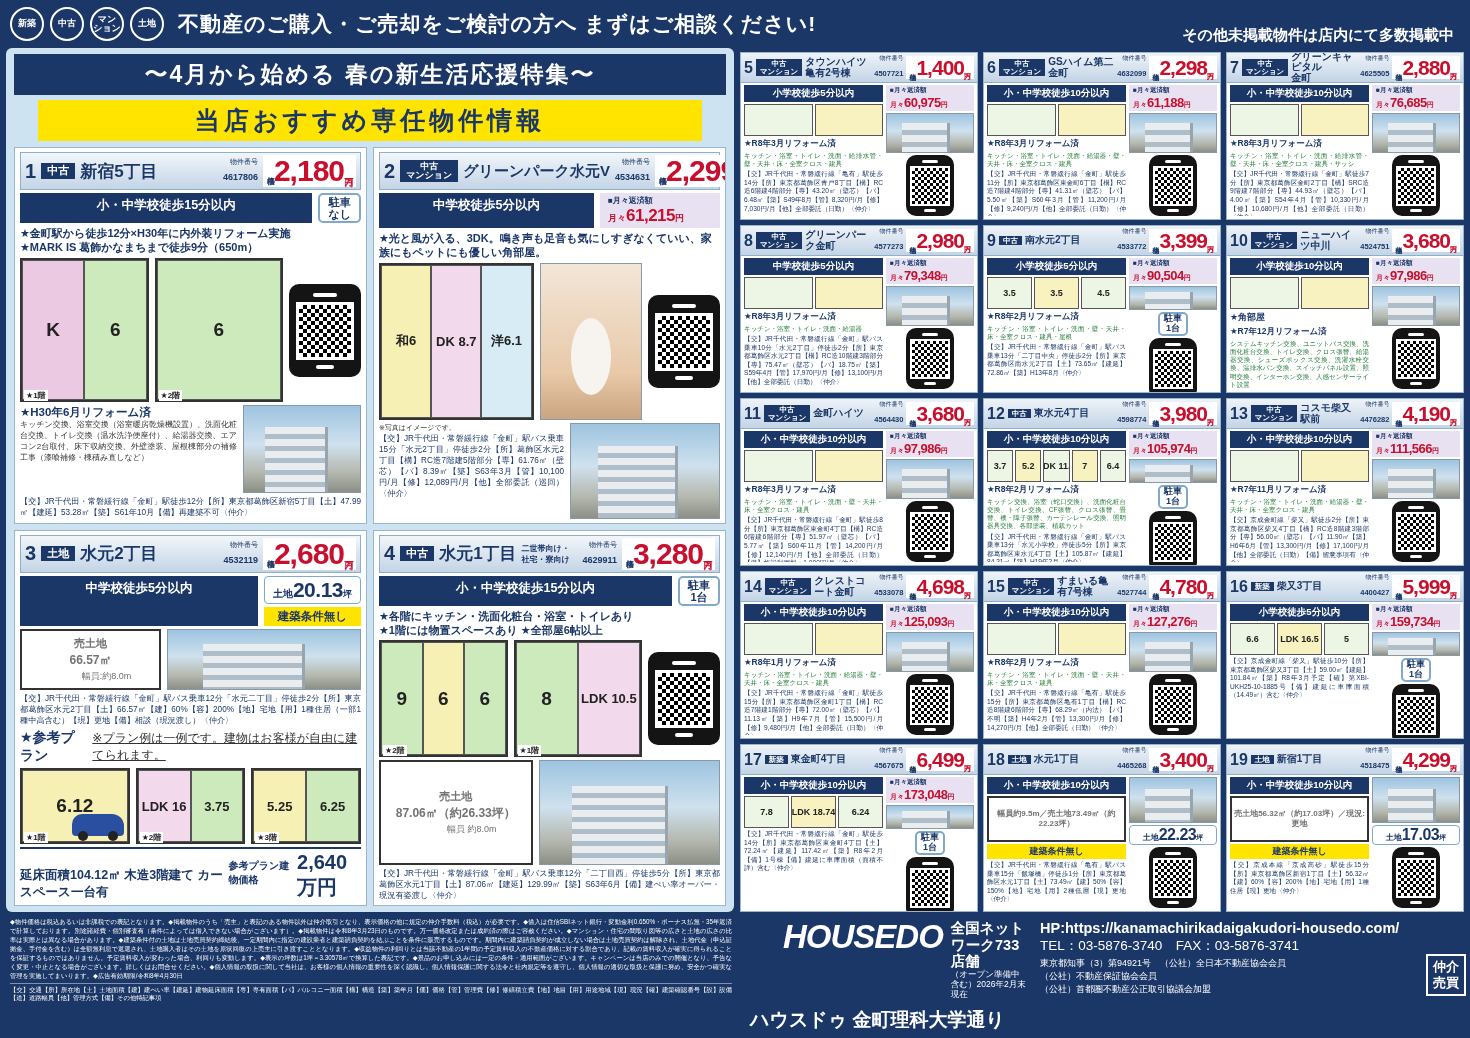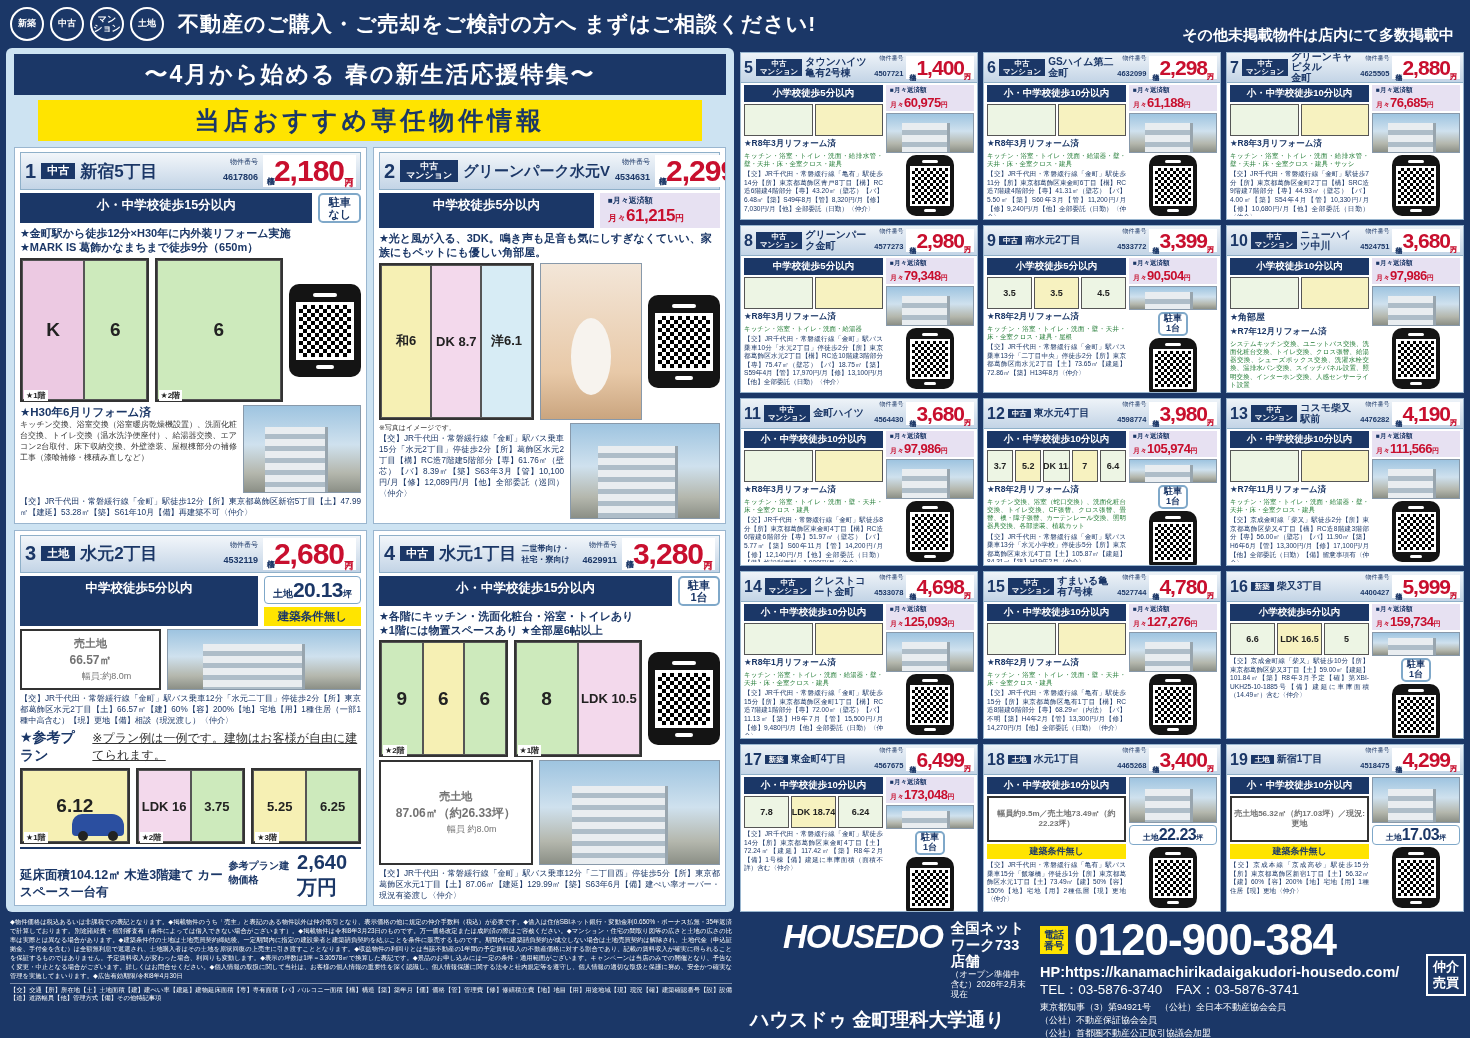--- a/index.html
+++ b/index.html
@@ -1031,25 +1031,20 @@
           <div>〒125-0041　東京都葛飾区東金町1-12-1 廣川ビル地下1階</div>
           <div>【営業時間】9:00〜18:00　【定休日】水曜日</div>
         </div>
         <div class="company">
           <span>有限会社 SORRA</span>
           <small>ハウスドゥ加盟店は全て独立経営です。</small>
         </div>
       </div>
     </div>
     <div class="f-contact">
-      <div class="phone-row">
-        <span class="phone-badge">電話
-番号</span>
-        <span class="phone-num">0120-900-384</span>
-      </div>
       <div class="hp">HP:https://kanamachirikadaigakudori-housedo.com/</div>
       <div class="telfax">TEL：03-5876-3740　FAX：03-5876-3741</div>
       <div class="licenses">
         <div>東京都知事（3）第94921号　（公社）全日本不動産協会会員</div>
         <div>（公社）不動産保証協会会員</div>
         <div>（公社）首都圏不動産公正取引協議会加盟</div>
       </div>
     </div>
     <div class="f-side">
       <div class="side-box">仲介

